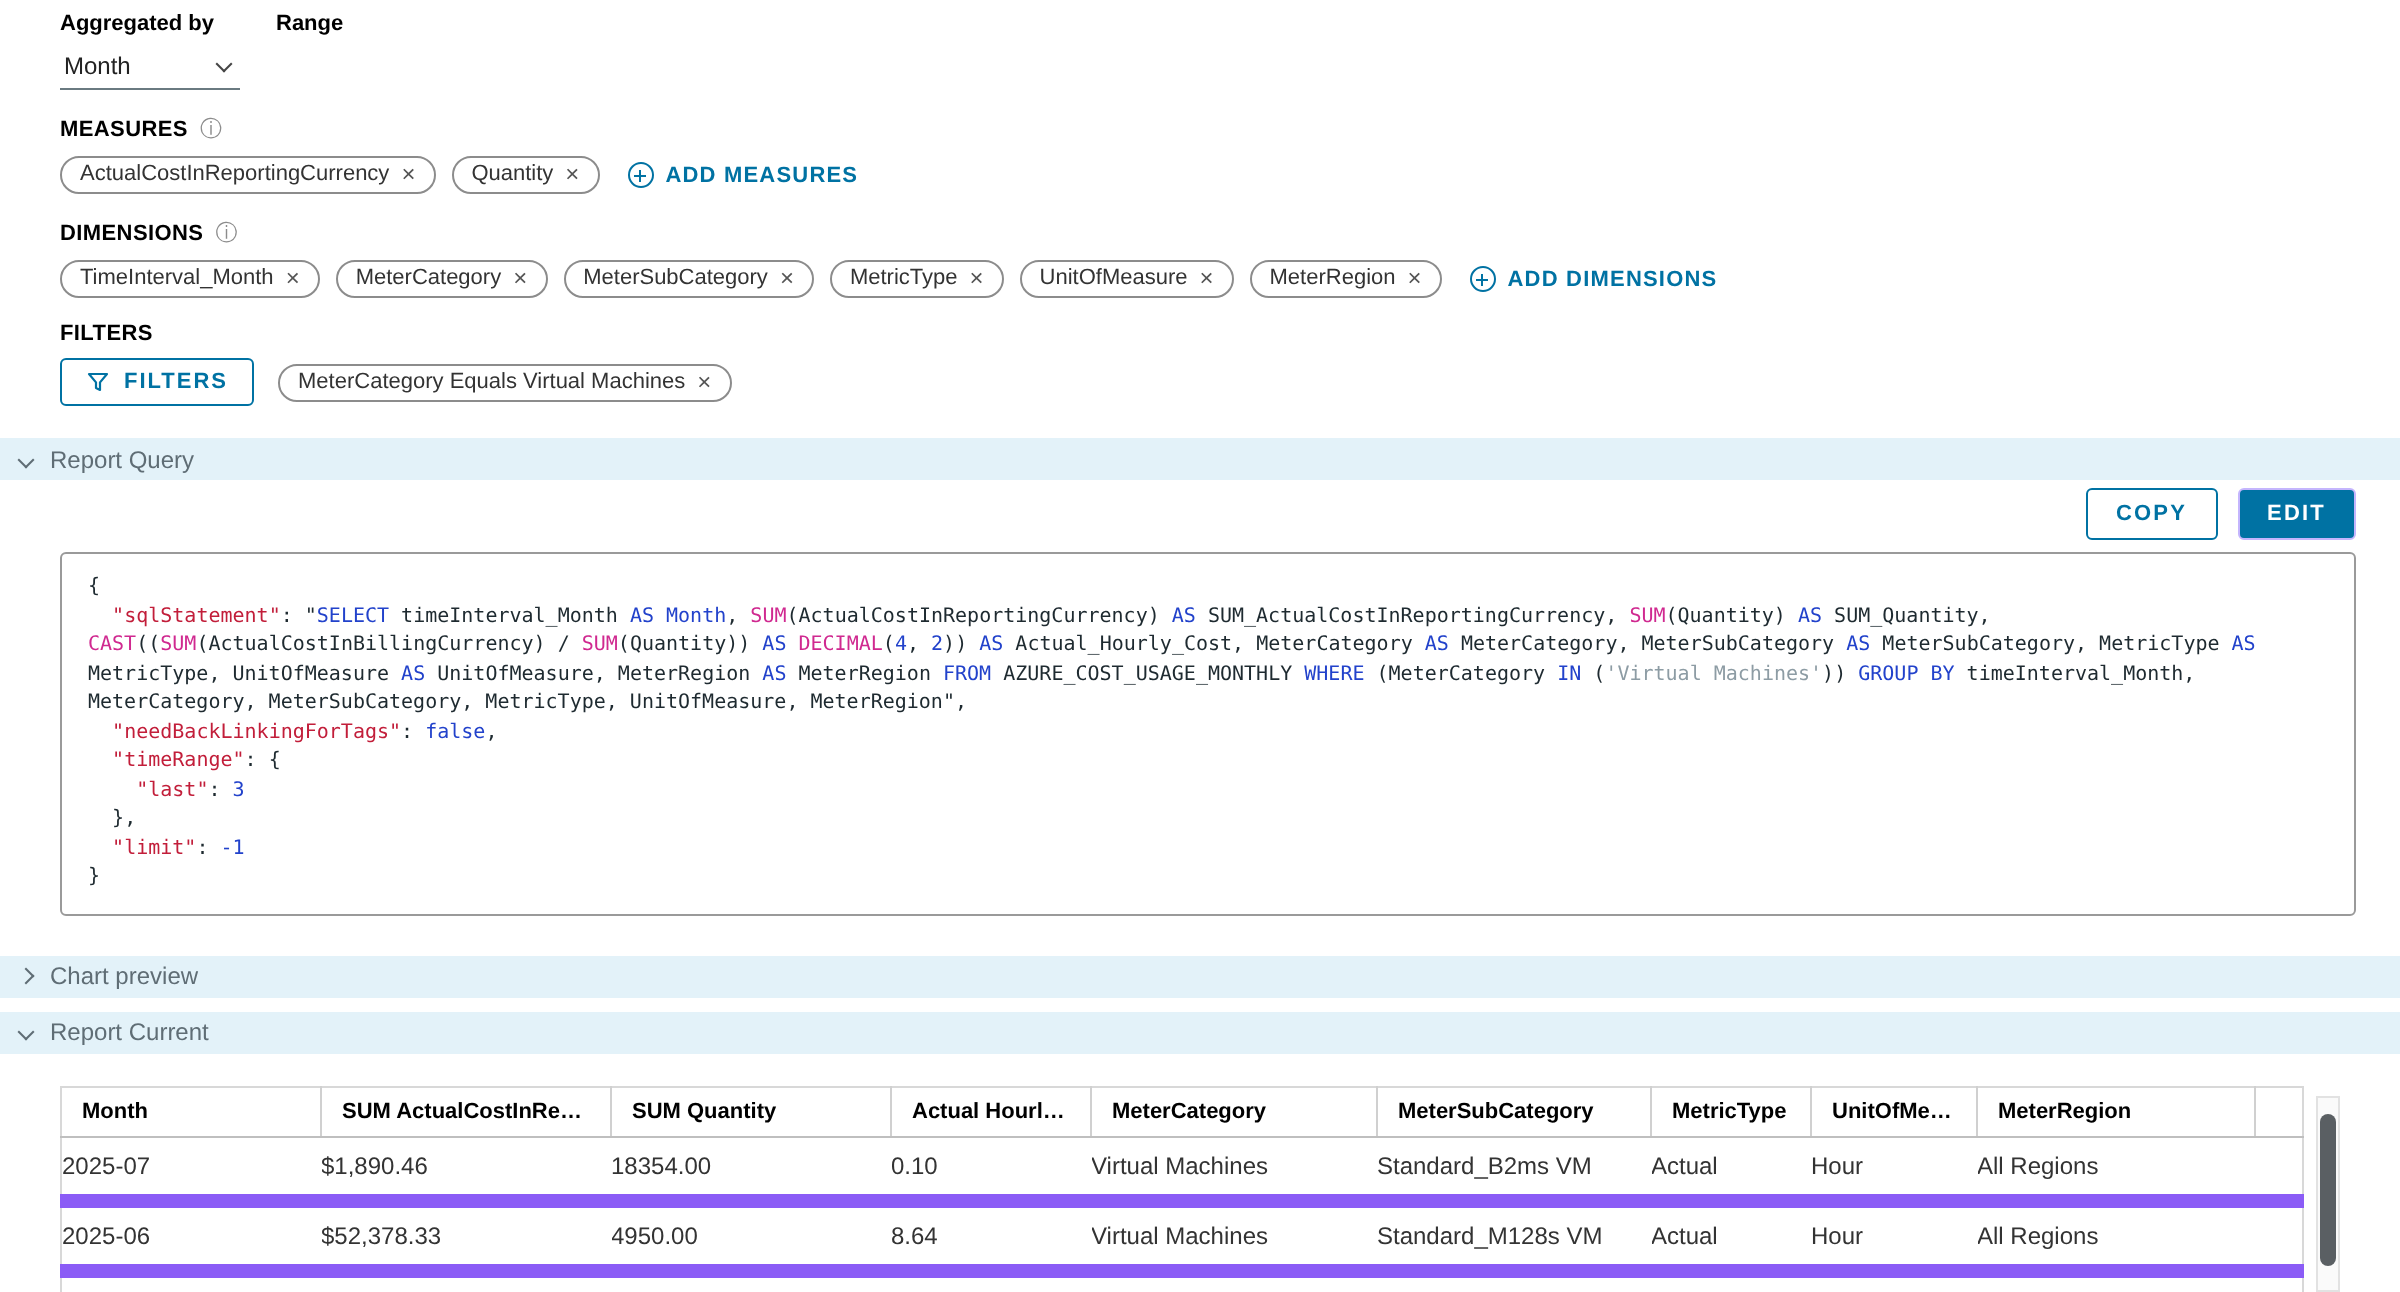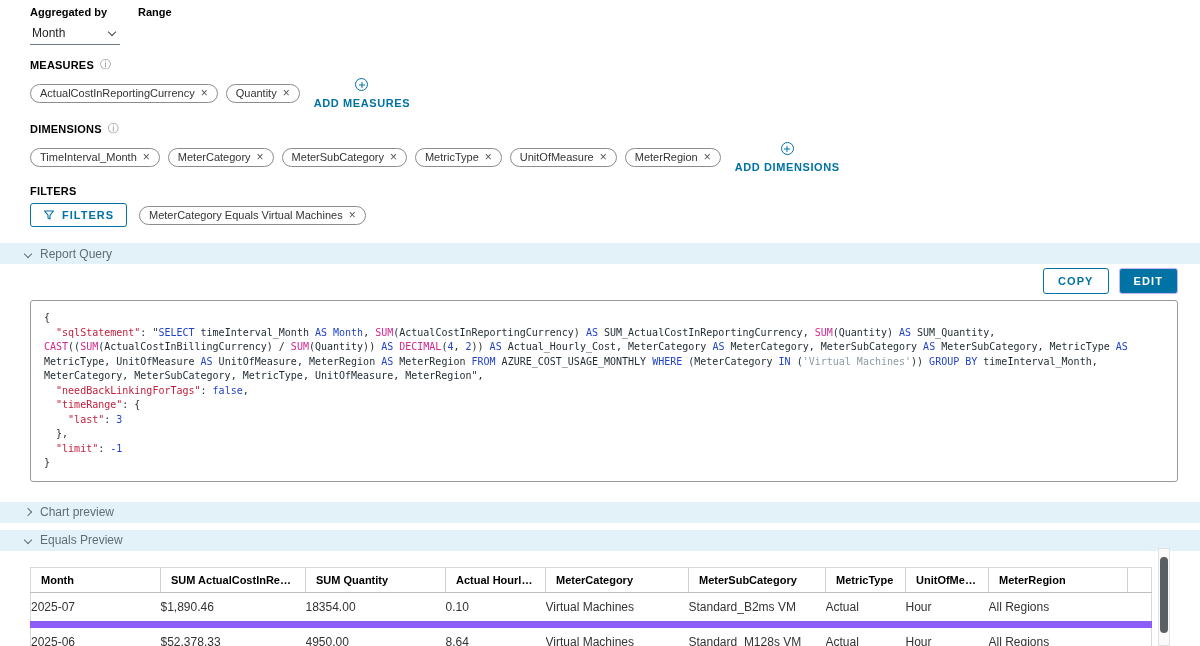--- a/index.html
+++ b/index.html
@@ -15,32 +15,32 @@
   .select.w-range{width:140px;}
   .caret{position:absolute;right:5px;top:6px;width:6px;height:6px;border-left:1.5px solid #454545;border-bottom:1.5px solid #454545;transform:rotate(-45deg);}
 
   
   .section-label{display:flex;align-items:center;gap:6px;margin:12px 0 6px 30px;font-size:11px;font-weight:700;color:#000;letter-spacing:.2px;}
   .info-icon{color:#8c8c8c;font-size:11px;font-weight:400;}
   .chips-row{display:flex;align-items:center;gap:14px;margin-left:30px;}
   .chips{display:flex;align-items:center;gap:8px;flex-wrap:wrap;}
   .chip{display:inline-flex;align-items:center;gap:6px;border:1px solid #8c8c8c;border-radius:10px;padding:2px 9px 3px;font-size:11px;color:#333;background:#fff;cursor:pointer;white-space:nowrap;}
   .chip-x{color:#555;font-size:12px;line-height:1;cursor:pointer;}
-  .add-link{display:inline-flex;align-items:center;gap:6px;background:none;border:none;color:#0072a3;font-family:inherit;font-size:11px;font-weight:700;letter-spacing:.6px;cursor:pointer;flex-direction:column;}
+  .add-link{display:inline-flex;align-items:center;gap:6px;background:none;border:none;color:#0072a3;font-family:inherit;font-size:11px;font-weight:700;letter-spacing:.6px;cursor:pointer;}
   .plus-circle{width:13px;height:13px;border:1px solid #0072a3;border-radius:50%;position:relative;display:inline-block;}
   .plus-circle::before,.plus-circle::after{content:"";position:absolute;background:#0072a3;}
   .plus-circle::before{left:50%;top:2.5px;bottom:2.5px;width:1px;transform:translateX(-50%);}
   .plus-circle::after{top:50%;left:2.5px;right:2.5px;height:1px;transform:translateY(-50%);}
 
   
   .filters-row{display:flex;align-items:center;gap:12px;margin-left:30px;}
   .filters-btn{display:inline-flex;align-items:center;gap:7px;border:1px solid #0072a3;background:#fff;color:#0072a3;border-radius:3px;padding:5px 12px;font-family:inherit;font-size:11px;font-weight:700;letter-spacing:1px;cursor:pointer;}
 
   
-  .bar{display:flex;align-items:center;gap:9px;background:#e3f2f9;height:21px;padding-left:25px;color:#5f6d75;font-size:12px;cursor:pointer;}
+  .bar{display:flex;align-items:center;gap:9px;background:#e3f2f9;height:21px;padding-left:10px;color:#5f6d75;font-size:12px;cursor:pointer;}
   .bar-query{margin-top:16px;}
   .bar-chart{margin-top:10px;}
   .bar-preview{margin-top:7px;}
   .chev{width:6px;height:6px;border-left:1.5px solid #5f6d75;border-bottom:1.5px solid #5f6d75;display:inline-block;flex:none;}
   .chev.down{transform:rotate(-45deg);}
   .chev.right{transform:rotate(-135deg);}
 
   
   .query-body{padding:2px 22px 10px 30px;}
   .btn-row{display:flex;justify-content:flex-end;gap:10px;margin:2px 0 6px;}
@@ -184,21 +184,21 @@
     </div>
 </div>
 
 <div class="bar bar-chart">
   <span class="chev right"></span>
   <span>Chart preview</span>
 </div>
 
 <div class="bar bar-preview">
   <span class="chev down"></span>
-  <span>Equals Preview</span>
+  <span>Report Current</span>
 </div>
 
 <div class="preview-body">
   <table>
     <thead>
         <tr>
           <th>Month</th>
           <th>SUM ActualCostInReportingCurrency</th>
           <th>SUM Quantity</th>
           <th>Actual Hourly Cost</th>

